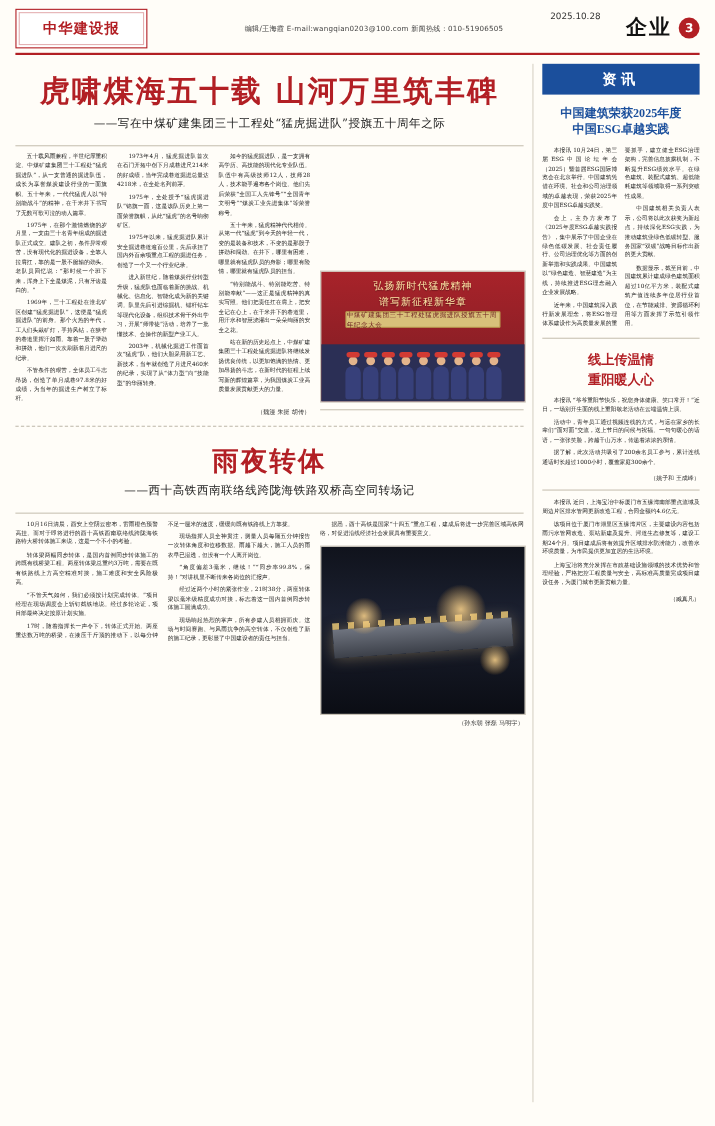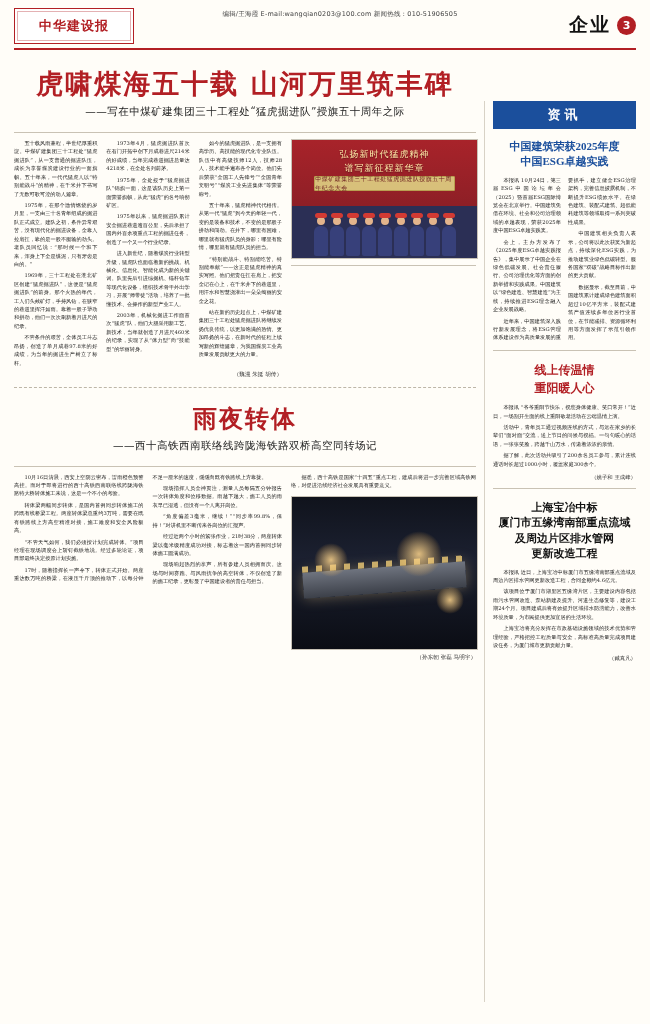--- a/index.html
+++ b/index.html
@@ -63,21 +63,21 @@
 
   
   .cols{
     display:flex;gap:8px;margin-top:8px;height:944px;
   }
   .left{
     width:462px;display:flex;flex-direction:column;
   }
   .right{
     width:152px;border-left:1px solid #d8d2c6;padding-left:8px;
-    display:flex;flex-direction:column;margin-top:43px;
+    display:flex;flex-direction:column;
   }
 
   
   .headline{
     font-family:"DejaVu Serif","Liberation Serif",serif;
     font-weight:bold;color:#b21f24;
     font-size:27px;letter-spacing:2px;
     text-align:center;margin:10px 0 6px 0;
     line-height:1.15;
   }
@@ -204,37 +204,38 @@
   }
 </style>
 </head>
 <body>
 
 <div class="page">
 
   <div class="masthead">
     <div class="logo-box">中华建设报</div>
     <div class="mast-mid">
+      <div class="mast-date">2025.10.28</div>
       <div class="mast-contact">编辑/王海霞  E-mail:wangqian0203@100.com  新闻热线：010-51906505</div>
     </div>
     <div class="mast-right">
       <div class="mast-section">企业</div>
       <div class="page-num">3</div>
     </div>
   </div>
 
   <div class="cols">
 
     <div class="left">
 
       <div class="headline">虎啸煤海五十载 山河万里筑丰碑</div>
       <div class="subhead">——写在中煤矿建集团三十工程处“猛虎掘进队”授旗五十周年之际</div>
       <div class="rule-thin"></div>
 
-      <div style="display:flex;gap:9px;">
+      <div style="display:flex;gap:9px;align-items:flex-end;">
         <div style="width:268px;">
           <div class="body-cols">
             <p>五十载风雨兼程，半世纪厚重积淀。中煤矿建集团三十工程处“猛虎掘进队”，从一支普通的掘进队伍，成长为享誉煤炭建设行业的一面旗帜。五十年来，一代代猛虎人以“特别能战斗”的精神，在千米井下书写了无数可歌可泣的动人篇章。</p>
             <p>1975年，在那个激情燃烧的岁月里，一支由三十名青年组成的掘进队正式成立。建队之初，条件异常艰苦，没有现代化的掘进设备，全靠人拉肩扛，靠的是一股不服输的劲头。老队员回忆说：“那时候一个班下来，浑身上下全是煤泥，只有牙齿是白的。”</p>
             <p>1969年，三十工程处在淮北矿区创建“猛虎掘进队”，这便是“猛虎掘进队”的前身。那个火热的年代，工人们头戴矿灯，手持风钻，在狭窄的巷道里挥汗如雨。靠着一股子犟劲和拼劲，他们一次次刷新着月进尺的纪录。</p>
             <p>不管条件的艰苦，全体员工斗志昂扬，创造了单月成巷97.8米的好成绩，为当年的掘进生产树立了标杆。</p>
             <p>1973年4月，猛虎掘进队首次在石门开拓中创下月成巷进尺214米的好成绩，当年完成巷道掘进总量达4218米，在全处名列前茅。</p>
             <p>1975年，全处授予“猛虎掘进队”锦旗一面，这是该队历史上第一面荣誉旗帜，从此“猛虎”的名号响彻矿区。</p>
             <p>1975年以来，猛虎掘进队累计安全掘进巷道逾百公里，先后承担了国内外百余项重点工程的掘进任务，创造了一个又一个行业纪录。</p>
             <p>进入新世纪，随着煤炭行业转型升级，猛虎队也面临着新的挑战。机械化、信息化、智能化成为新的关键词。队里先后引进综掘机、锚杆钻车等现代化设备，组织技术骨干外出学习，开展“师带徒”活动，培养了一批懂技术、会操作的新型产业工人。</p>
@@ -329,24 +330,20 @@
           <p>本报讯  “爷爷重阳节快乐，祝您身体健康、笑口常开！”近日，一场别开生面的线上重阳敬老活动在云端温情上演。</p>
           <p>活动中，青年员工通过视频连线的方式，与远在家乡的长辈们“面对面”交流，送上节日的问候与祝福。一句句暖心的话语，一张张笑脸，跨越千山万水，传递着浓浓的亲情。</p>
           <p>据了解，此次活动共吸引了200余名员工参与，累计连线通话时长超过1000小时，覆盖家庭300余个。</p>
         </div>
         <div class="rail-sig">（姚子和 王成峰）</div>
       </div>
 
       <div class="rail-rule"></div>
 
       <div>
-        <div class="rail-title dark" style="white-space:pre-line;">上海宝冶中标
-厦门市五缘湾南部重点流域
-及周边片区排水管网
-更新改造工程</div>
         <div class="rail-body single">
           <p>本报讯  近日，上海宝冶中标厦门市五缘湾南部重点流域及周边片区排水管网更新改造工程，合同金额约4.6亿元。</p>
           <p>该项目位于厦门市湖里区五缘湾片区，主要建设内容包括雨污水管网改造、泵站新建及提升、河道生态修复等，建设工期24个月。项目建成后将有效提升区域排水防涝能力，改善水环境质量，为市民提供更加宜居的生活环境。</p>
           <p>上海宝冶将充分发挥在市政基础设施领域的技术优势和管理经验，严格把控工程质量与安全，高标准高质量完成项目建设任务，为厦门城市更新贡献力量。</p>
         </div>
         <div class="rail-sig">（臧真凡）</div>
       </div>
     </div>
 
   </div>

